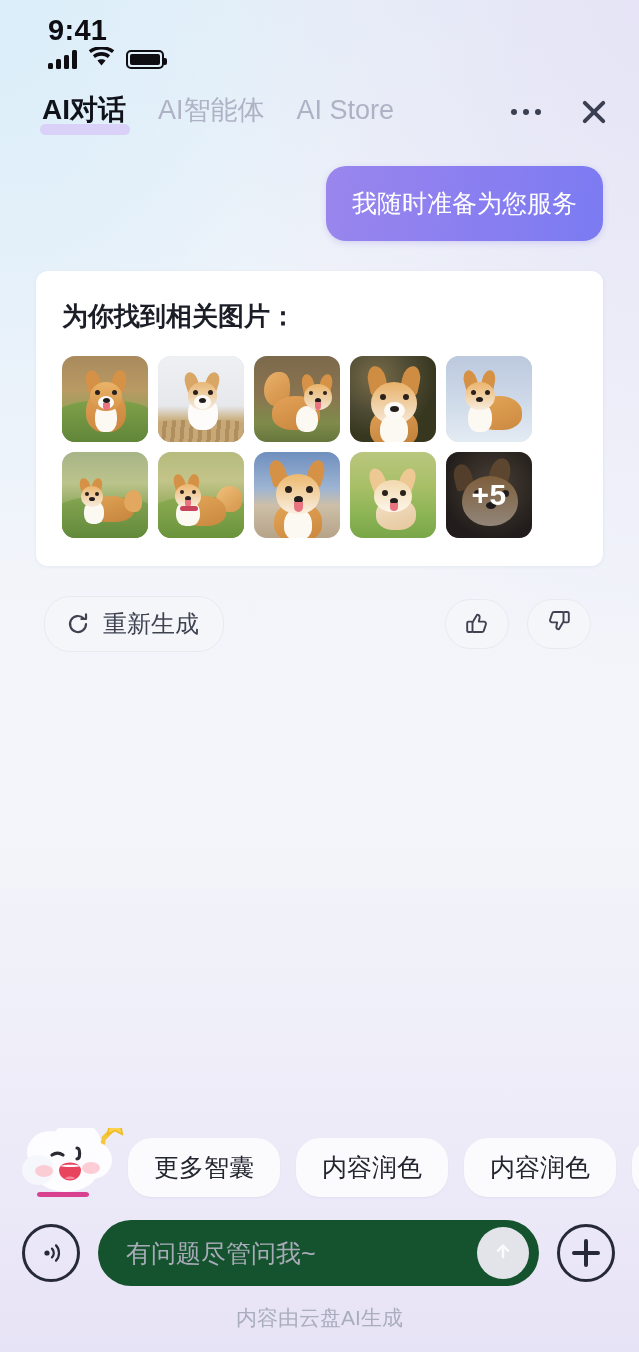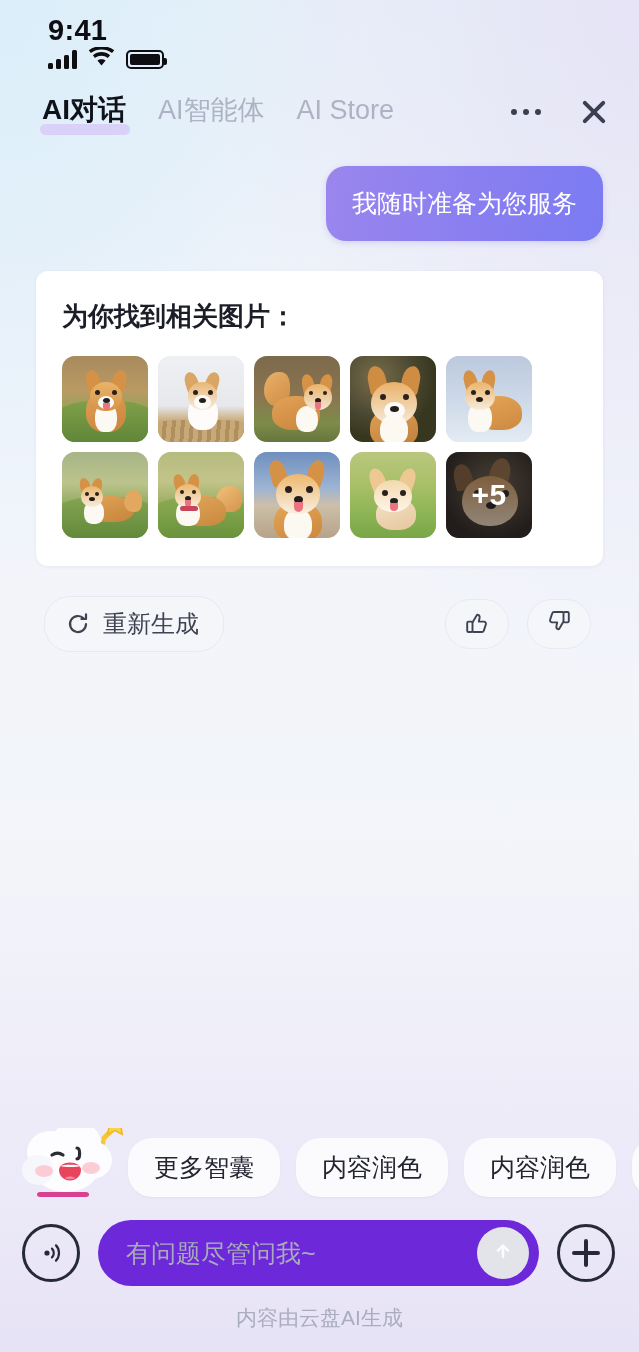--- a/index.html
+++ b/index.html
@@ -141,21 +141,21 @@
     box-shadow: 0 1px 2px rgba(60,60,110,.05);
   }
   .mascot { position: absolute; left: 14px; bottom: -6px; width: 118px; height: 104px; }
 
   .input-row { display: flex; align-items: center; gap: 0; padding: 14px 24px 10px 22px; }
   .mic-btn {
     width: 58px; height: 58px; border-radius: 50%; border: 3px solid #262a38;
     display: flex; align-items: center; justify-content: center; flex: 0 0 auto;
   }
   .field {
-    flex: 1; height: 66px; background: #6d28d9; border-radius: 33px; margin: 0 18px;
+    flex: 1; height: 66px; background: #14532d; border-radius: 33px; margin: 0 18px;
     display: flex; align-items: center; padding: 0 10px 0 28px; position: relative;
   }
   .field-ph { font-size: 25px; color: #a8abb8; flex: 1; }
   .send-btn {
     width: 52px; height: 52px; border-radius: 50%; background: #e2e4ea;
     display: flex; align-items: center; justify-content: center; flex: 0 0 auto;
   }
   .plus-btn {
     width: 58px; height: 58px; border-radius: 50%; border: 3px solid #262a38;
     display: flex; align-items: center; justify-content: center; flex: 0 0 auto; position: relative;

